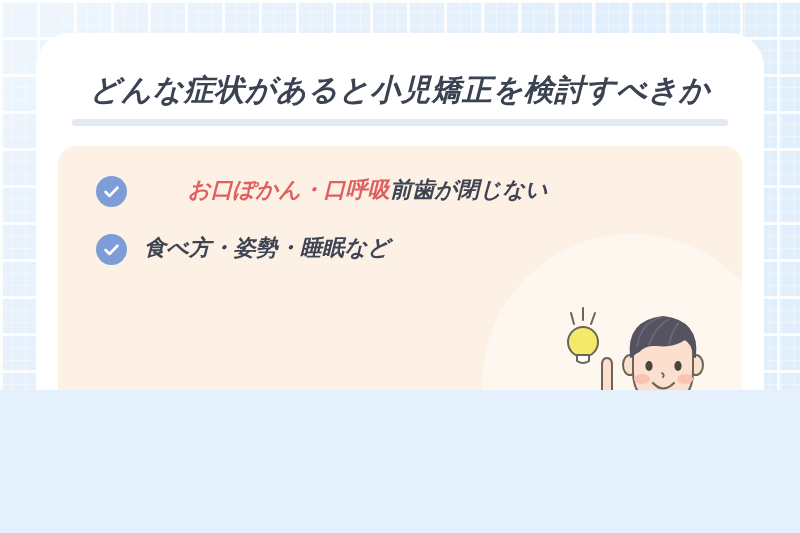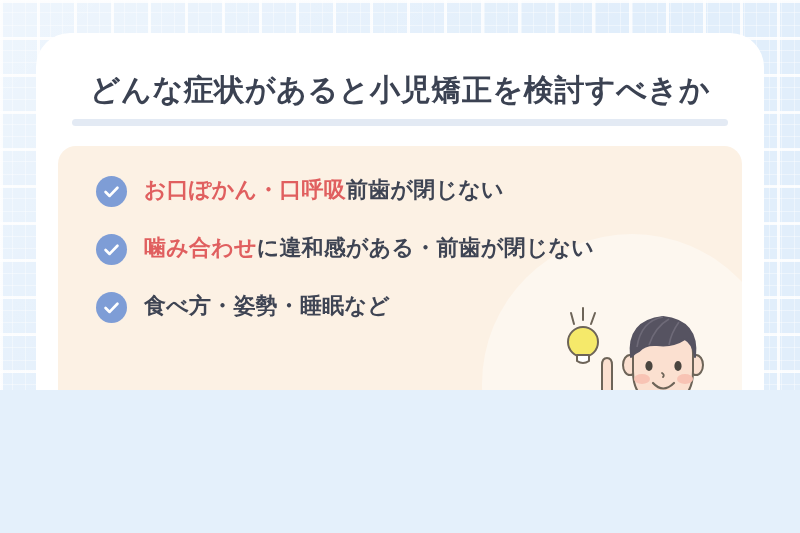--- a/index.html
+++ b/index.html
@@ -15,20 +15,21 @@
     background: #e4f0fb;
   }
 
   
   .stage {
     position: relative;
     width: 800px;
     height: 390px;
     overflow: hidden;
     background: #e2effb;
+    font-style: italic;
   }
 
   
   .bg-plaid {
     position: absolute;
     inset: 0;
     background-color: #e1eefb;
     background-image:
       repeating-linear-gradient(to right,
         rgba(255,255,255,0.85) 0px, rgba(255,255,255,0.85) 3px,
@@ -135,21 +136,21 @@
   .check-icon svg { display: block; }
 
   .bullet-text {
     margin-left: 17px;
     font-size: 22px;
     font-weight: 700;
     line-height: 1.42;
     color: #3e4453;
     letter-spacing: 0.01em;
   }
-  .hl { color: #e05f5f; }
+  .hl { color: #e05f5f; margin-left: 44px; }
   .bullet-line { display: block; white-space: nowrap; }
 
   
   .illus {
     position: absolute;
     left: 545px;
     top: 295px;
     width: 200px;
     height: 205px;
   }
@@ -181,32 +182,20 @@
               <path d="M4.5 12.6 L9.6 17.6 L19.5 7.2" fill="none" stroke="#ffffff" stroke-width="3.4" stroke-linecap="round" stroke-linejoin="round"></path>
             </svg>
           </span>
           <span class="bullet-text">
             <span class="bullet-line">
               <span class="hl">お口ぽかん・口呼吸</span><span>前歯が閉じない</span>
             </span>
           </span>
         </div>
 
-        <div class="bullet">
-          <span class="check-icon">
-            <svg width="19" height="19" viewBox="0 0 24 24" aria-hidden="true">
-              <path d="M4.5 12.6 L9.6 17.6 L19.5 7.2" fill="none" stroke="#ffffff" stroke-width="3.4" stroke-linecap="round" stroke-linejoin="round"></path>
-            </svg>
-          </span>
-          <span class="bullet-text">
-            <span class="bullet-line">
-              <span class="hl">噛み合わせ</span><span>に違和感がある・前歯が閉じない</span>
-            </span>
-          </span>
-        </div>
 
         <div class="bullet">
           <span class="check-icon">
             <svg width="19" height="19" viewBox="0 0 24 24" aria-hidden="true">
               <path d="M4.5 12.6 L9.6 17.6 L19.5 7.2" fill="none" stroke="#ffffff" stroke-width="3.4" stroke-linecap="round" stroke-linejoin="round"></path>
             </svg>
           </span>
           <span class="bullet-text">
             <span class="bullet-line">
               <span>食べ方・姿勢・睡眠など</span>

